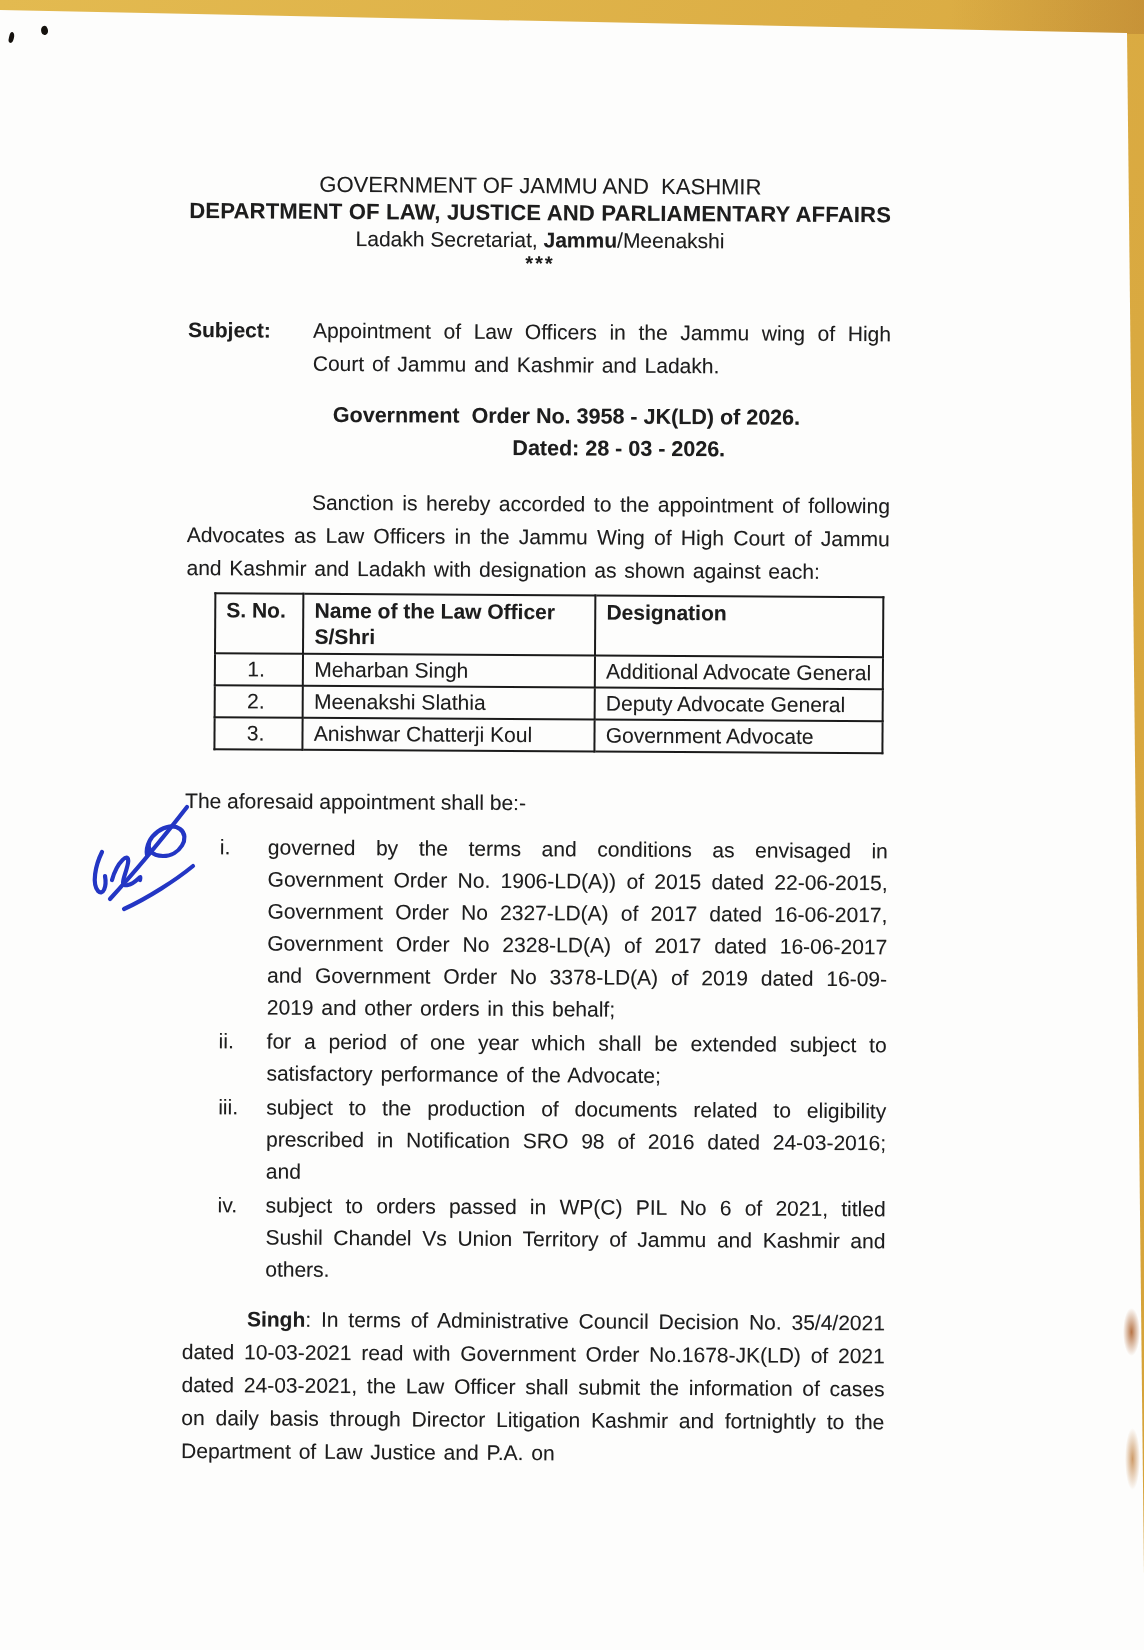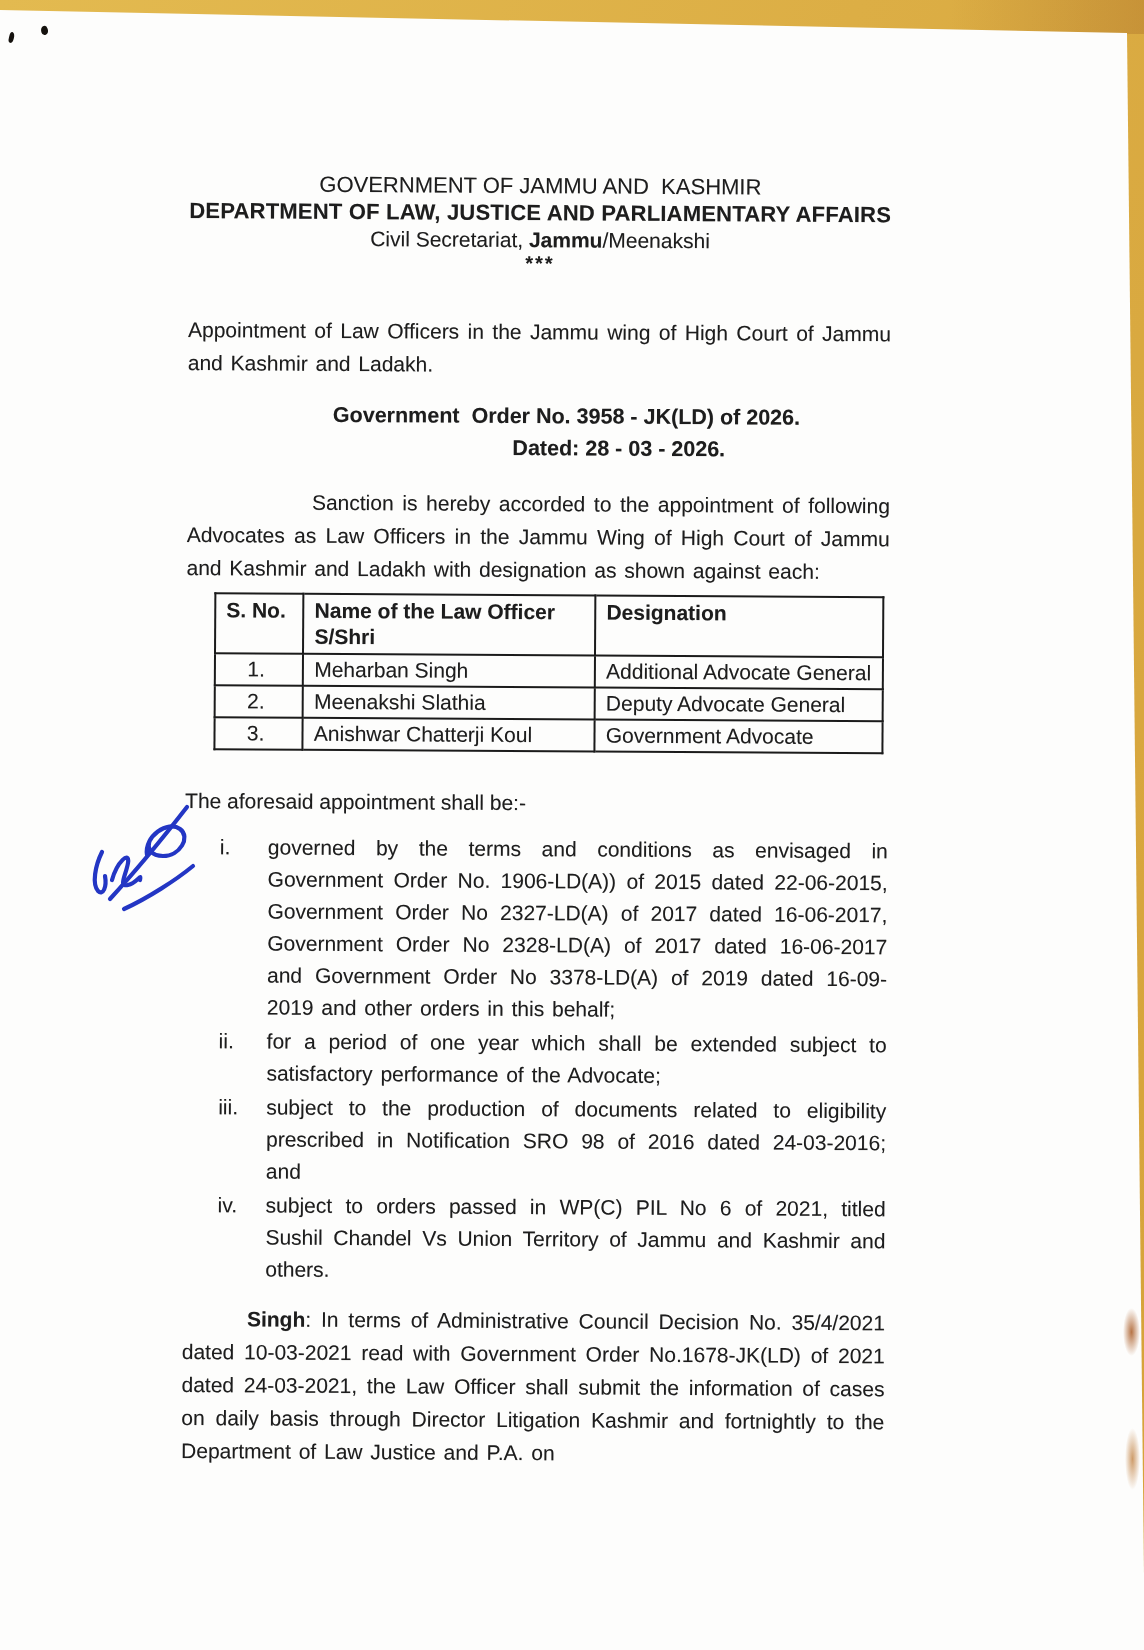--- a/index.html
+++ b/index.html
@@ -90,25 +90,26 @@
       <path d="M20,107 C42,83 76,42 97,15"></path>
       <path d="M34,117 C58,106 86,88 103,74"></path>
     </g>
   </svg>
 
   <div class="content">
 
     <div class="h">
       <div class="l1">GOVERNMENT OF JAMMU AND  KASHMIR</div>
       <div class="l2">DEPARTMENT OF LAW, JUSTICE AND PARLIAMENTARY AFFAIRS</div>
-      <div class="l3"><span>Civil Secretariat, </span><span class="bold">Jammu</span><span>/Meenakshi</span></div>
+      <div class="l3"><span>Ladakh Secretariat, </span><span class="bold">Jammu</span><span>/Meenakshi</span></div>
       <div class="stars">***</div>
     </div>
 
     <div class="subject">
+      <div class="lab">Subject:</div>
       <div class="txt">Appointment of Law Officers in the Jammu wing of High Court of Jammu and Kashmir and Ladakh.</div>
     </div>
 
     <div class="order">
       <div class="num">Government  Order No. 3958 - JK(LD) of 2026.</div>
       <div class="date">Dated: 28 - 03 - 2026.</div>
     </div>
 
     <div class="p intro">Sanction is hereby accorded to the appointment of following Advocates as Law Officers in the Jammu Wing of High Court of Jammu and Kashmir and Ladakh with designation as shown against each:</div>
 

